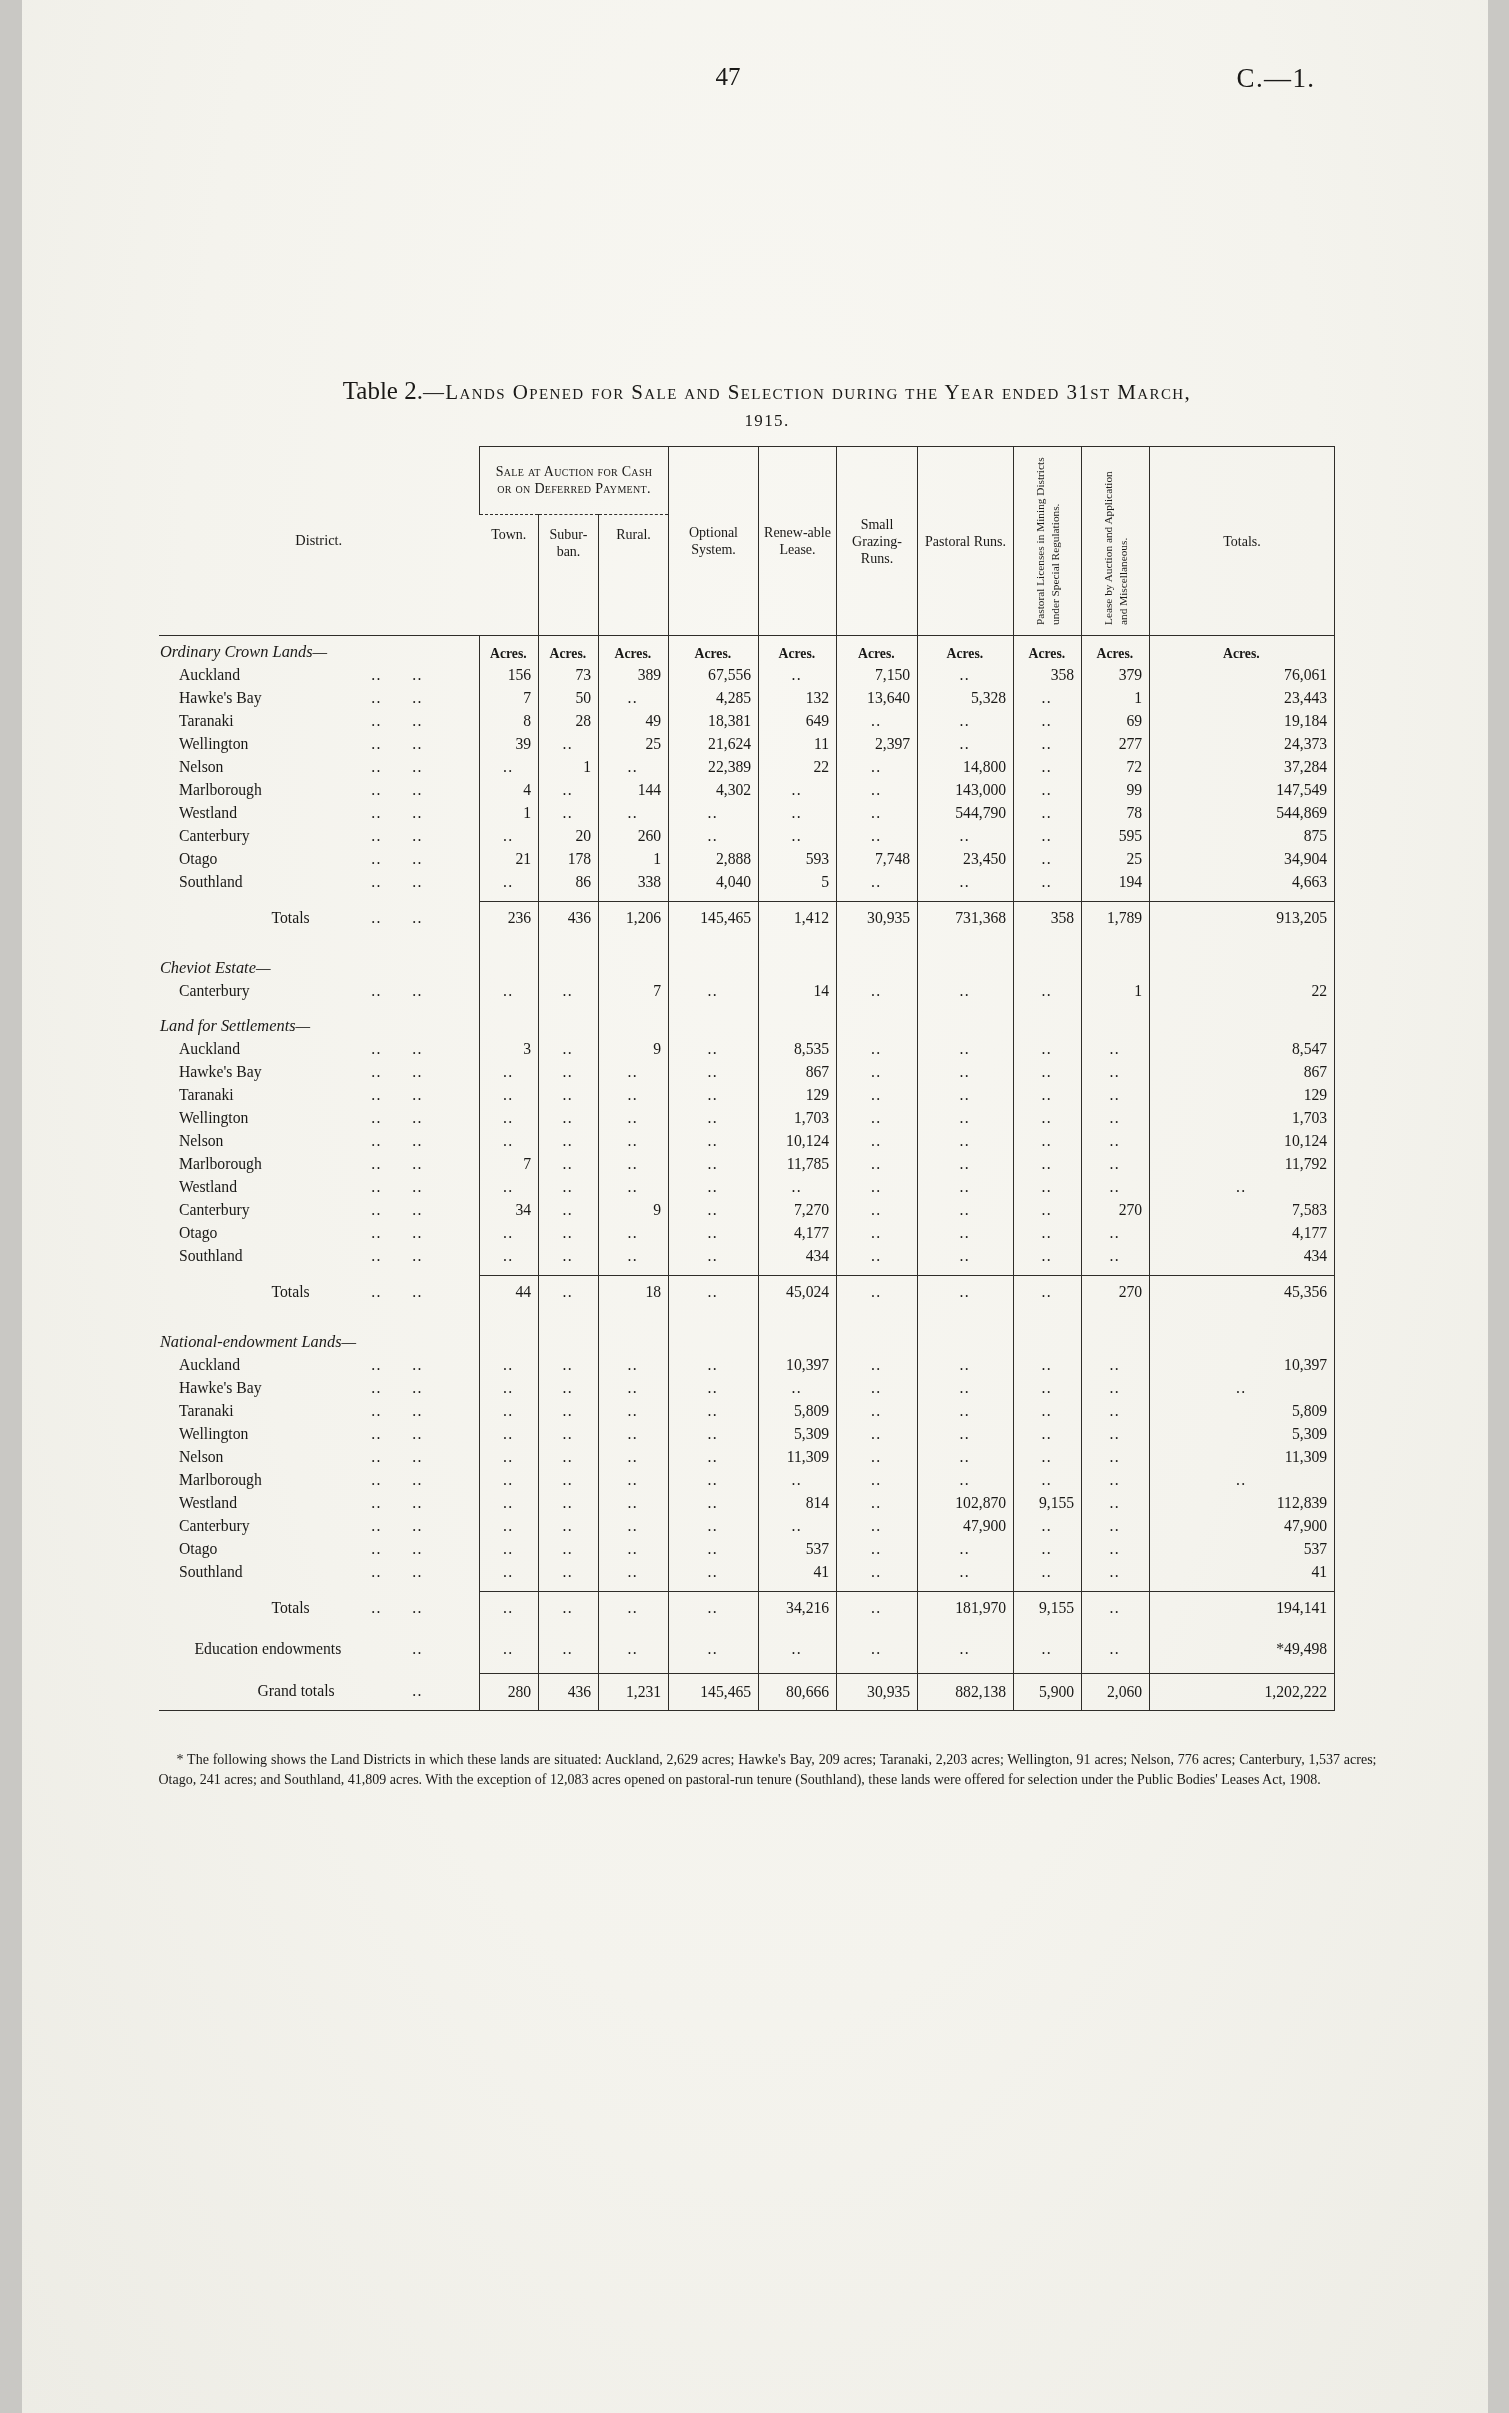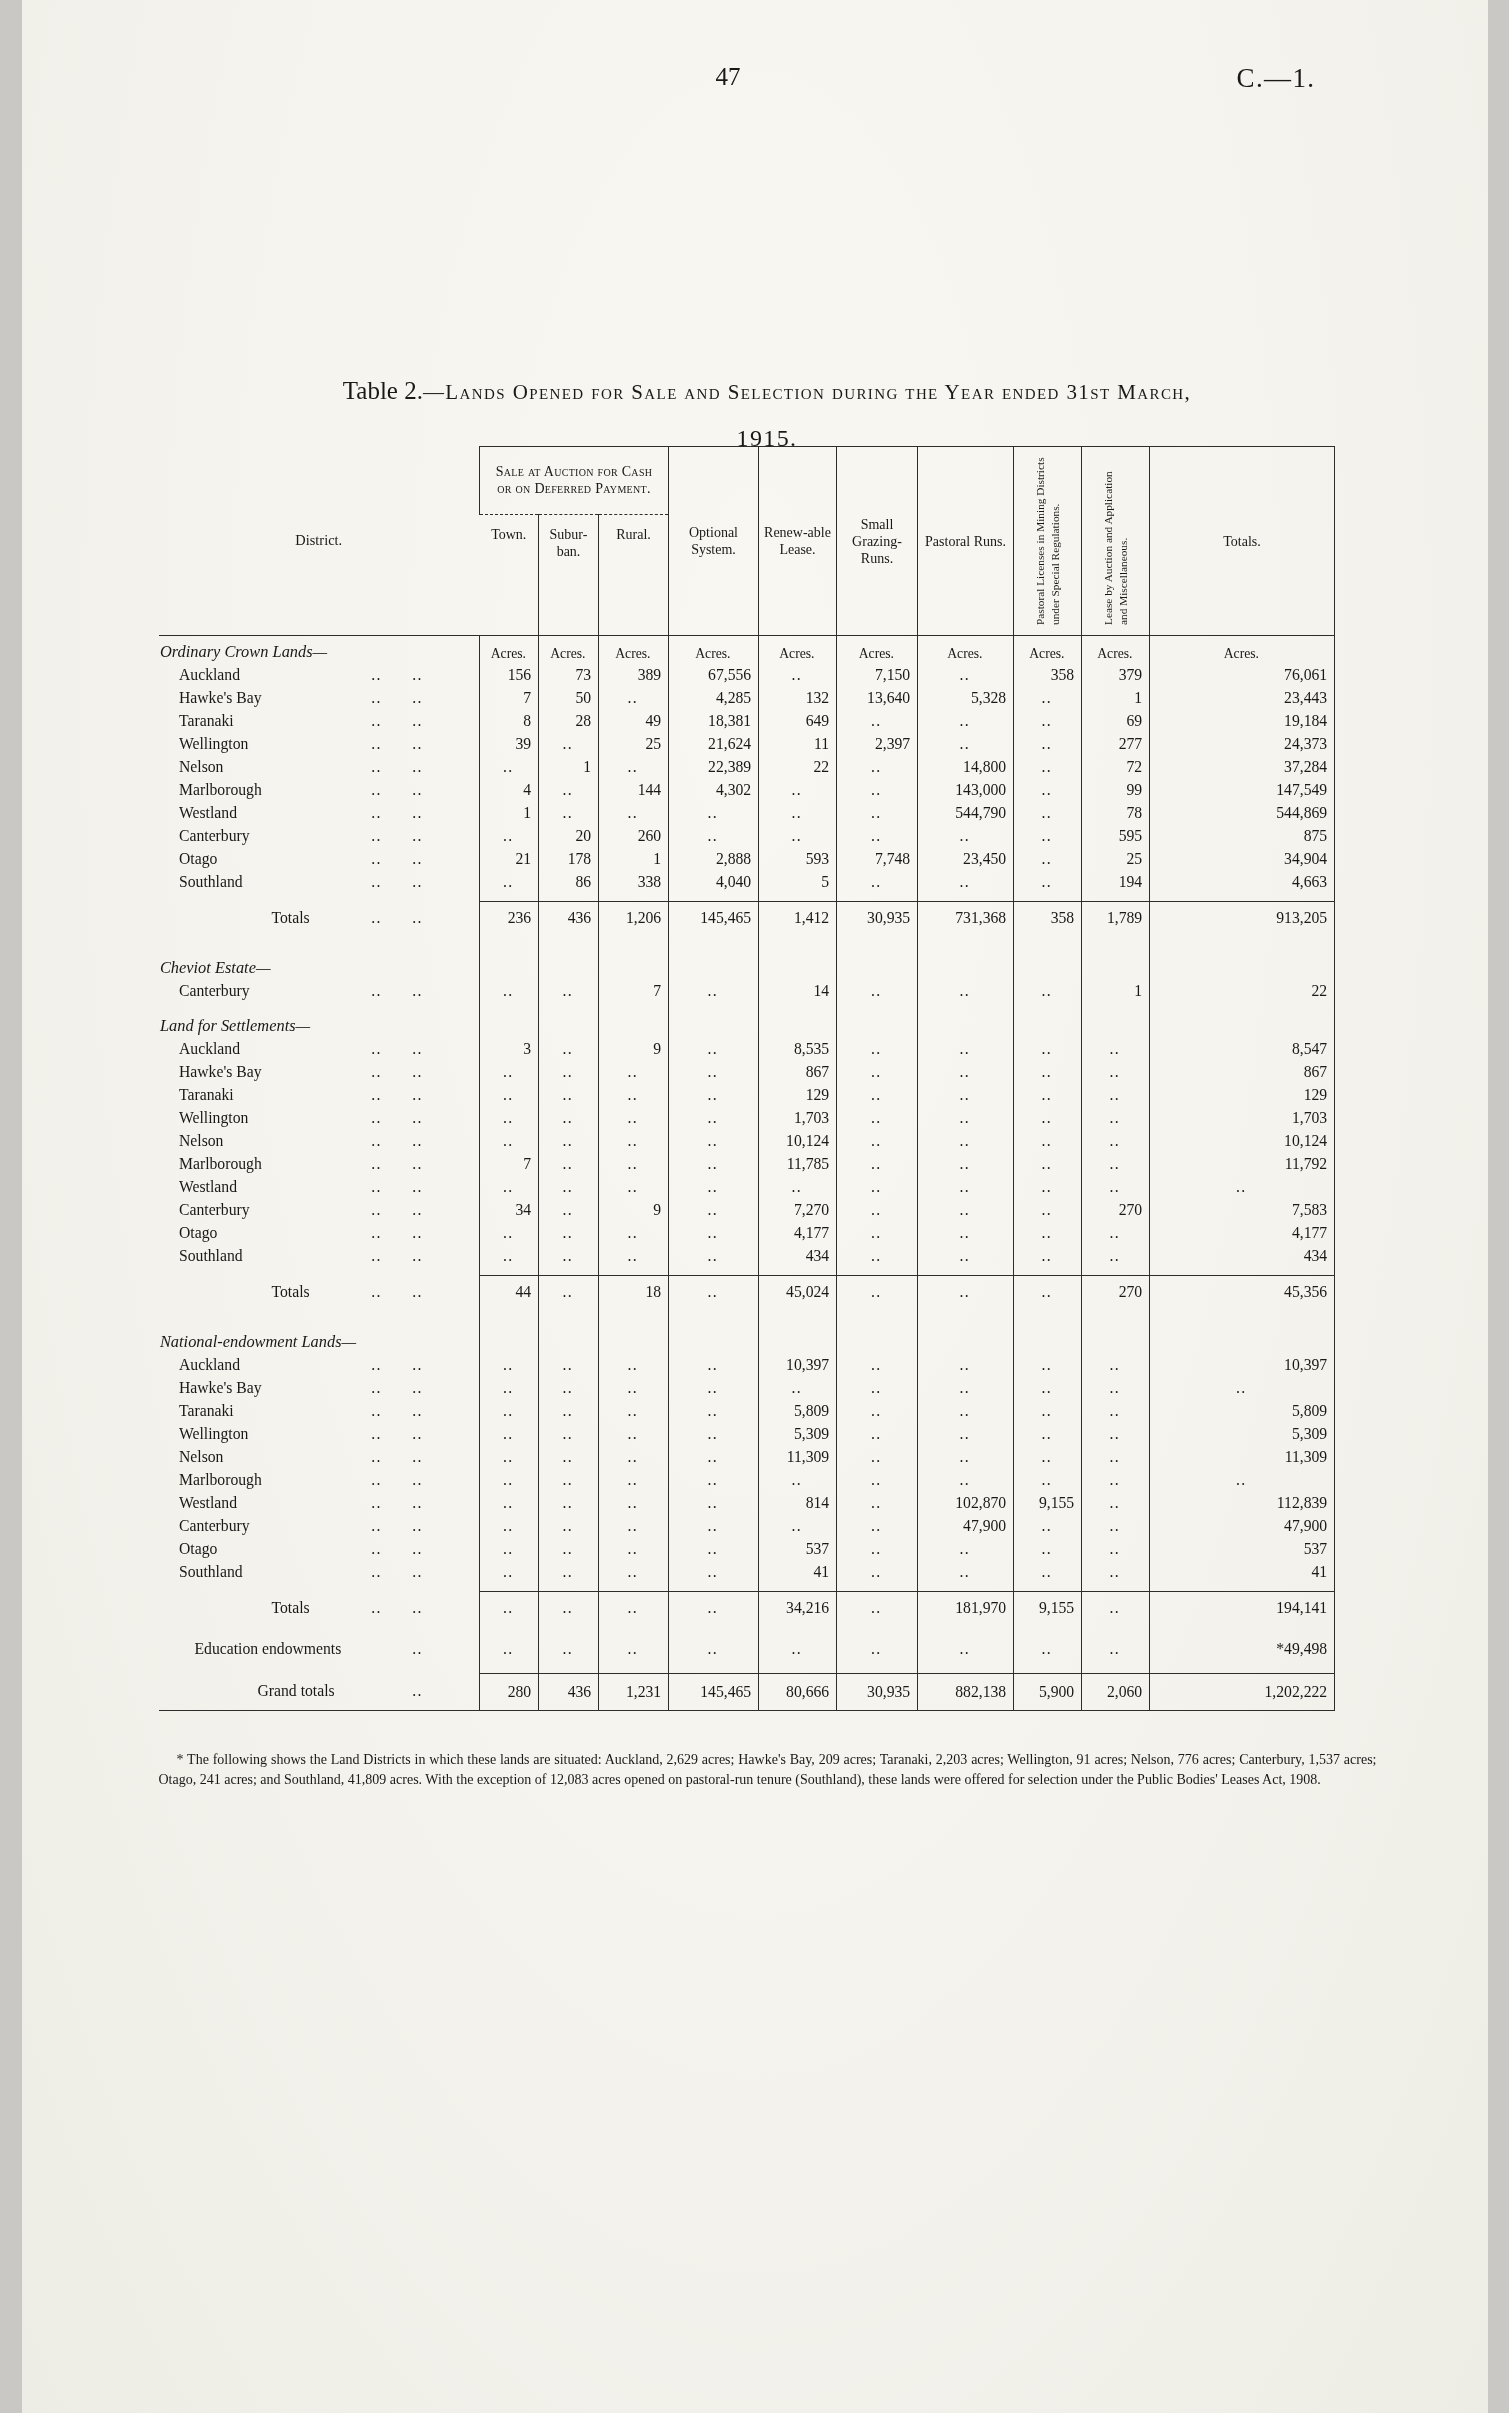--- a/index.html
+++ b/index.html
@@ -19,21 +19,21 @@
 
   
   .page-header { position: absolute; top: 63px; left: 0; width: 100%; height: 44px; }
   .page-number { position: absolute; left: 694px; font-size: 25px; }
   .doc-ref { position: absolute; left: 1215px; font-size: 27px; letter-spacing: 1.4px; }
 
   
   .title-block { position: absolute; top: 375px; left: 137px; width: 1217px; text-align: center; line-height: 1.3; }
   .title-label { font-weight: normal; font-size: 25px; }
   .title-rest { font-variant: small-caps; font-size: 21px; letter-spacing: 1.4px; }
-  .title-year { font-size: 24px; margin-top: 15px; letter-spacing: 1.4px; }
+  .title-year { font-size: 17px; margin-top: 2px; letter-spacing: 1.4px; }
 
   
   table.main {
     position: absolute; top: 446px; left: 137px;
     border-collapse: collapse; table-layout: fixed;
     border-right: 1px solid #2f2d29;
   }
   th, td { border-left: 1px solid #2f2d29; padding: 0; font-weight: normal; }
   th:first-child, td:first-child { border-left: none; }
 
@@ -57,21 +57,21 @@
     font-size: 11.3px; line-height: 1.3; text-align: left;
   }
 
   tbody td { font-size: 15.7px; }
   tr.section-row td { padding-top: 13.7px; padding-bottom: 1.4px; vertical-align: bottom; }
   tr.section-row.first-body td { border-top: 1.2px solid #2f2d29; padding-top: 5.5px; }
   td.section-name { font-style: italic; font-size: 16.4px; padding-left: 1.4px; white-space: nowrap; }
 
   td.val { text-align: right; padding: 2.1px 6.8px 2.1px 1.4px; }
   td.val.dots { text-align: center; padding-right: 2.7px; letter-spacing: 1.4px; }
-  td.val.unit { text-align: center; font-size: 13.7px; padding-right: 2.7px; }
+  td.val.unit { text-align: center; font-size: 13.7px; padding-right: 2.7px; font-weight: bold; }
 
   tr.data-row td { height: 23px; }
   tr.education-row td { height: 31px; vertical-align: middle; }
 
   .dc { display: flex; align-items: flex-end; }
   .d-name { white-space: nowrap; }
   .indent-0 .d-name { padding-left: 36px; }
   .indent-1 .d-name { padding-left: 20.5px; }
   .indent-2 .d-name { padding-left: 113px; }
   .indent-3 .d-name { padding-left: 99px; }

